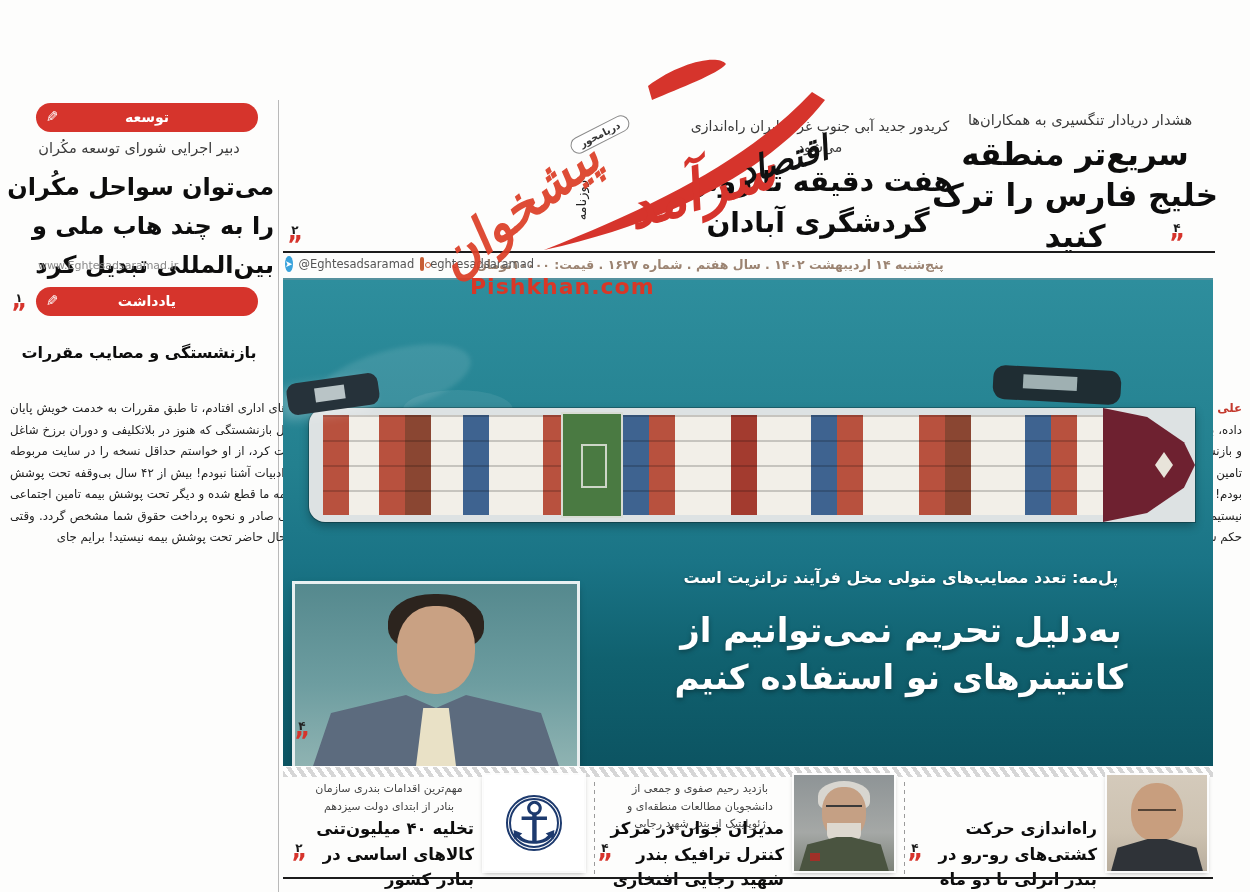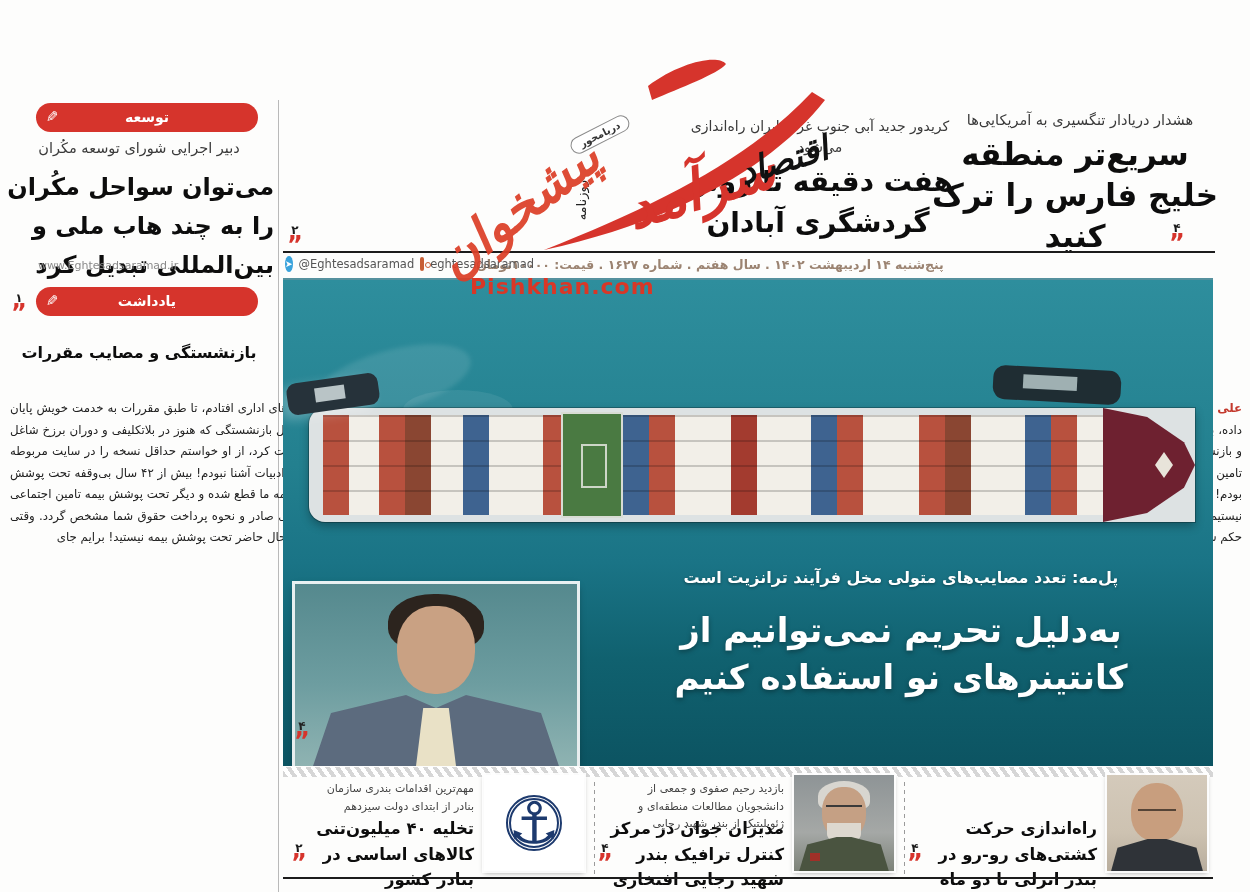--- a/index.html
+++ b/index.html
@@ -133,21 +133,21 @@
            background:repeating-linear-gradient(55deg,#d6d6d6 0 4px,#fff 4px 8px); }
   .bottom-rule { position:absolute; left:283px; width:930px; top:877px; height:2px; background:#1c1c1c; }
   .vdash1 { position:absolute; left:594px; top:782px; height:92px; width:1px;
             background:repeating-linear-gradient(180deg,#9a9a9a 0 4px,transparent 4px 8px); }
   .vdash2 { position:absolute; left:904px; top:782px; height:92px; width:1px;
             background:repeating-linear-gradient(180deg,#9a9a9a 0 4px,transparent 4px 8px); }
   .bbox { position:absolute; top:780px; height:96px; }
   .bbox .media { position:absolute; right:6px; top:-5px; width:100px; height:96px;
                  box-shadow:0 0 0 2px rgba(255,255,255,.9),0 2px 5px rgba(0,0,0,.35); overflow:hidden; }
   .bbox .kick { position:absolute; right:116px; left:16px; top:0; font-size:11px; line-height:1.6;
-                text-align:right; color:#444; }
+                text-align:center; color:#444; }
   .bbox .head { position:absolute; right:116px; left:4px; top:36px; font-size:16.5px; font-weight:bold;
                 line-height:1.55; text-align:right; color:#0d0d0d; }
   .box-left  { left:288px; width:302px; }
   .box-mid   { left:600px; width:300px; }
   .box-right { left:910px; width:303px; }
   .bmark-l { left:286px; top:842px; }
   .bmark-m { left:592px; top:842px; }
   .bmark-r { left:902px; top:842px; }
 
   .pmo-logo { background:#fff; display:flex; align-items:center; justify-content:center; }
@@ -195,21 +195,21 @@
   <div class="pill note-pill">
     <span>یادداشت</span>
     <span class="pencil">✎</span>
   </div>
   <div class="headline note-title">بازنشستگی و مصایب مقررات</div>
   <div class="note-body">
     <span class="note-byline">علی متقیان</span>
     <span>- یکی از بازنشستگان تامین اجتماعی نقل می‌کرد که؛ با بیش از ۴۰ سال خدمت، تحت پوشش بیمه تامین اجتماعی، تصمیم به بازنشستگی گرفته و در ماه پایانی سال ۱۴۰۱ بدنبال کارهای اداری افتادم، تا طبق مقررات به خدمت خویش پایان داده، به افتخار بازنشستگی نائل شوم!، گذشته از مقررات دست و پاگیر و محدودکننده بیمه تأمین اجتماعی که خود قابل طرح و نقد است، به مشکلی برخورد کردم که برایم قابل توجه بود. در ماه اول بازنشستگی که هنوز در بلاتکلیفی و دوران برزخ شاغل و بازنشستگی بسر می‌بردم، برای درمان بیماری به پزشک مراجعه کردم، از آنجا که اغلب پزشکان محترم بدلایلی برای بیمه تامین اجتماعی اعتباری قائل نیستند، حق ویزیت را به صورت کامل دریافت کرد، از او خواستم حداقل نسخه را در سایت مربوطه تامین اجتماعی وارد کند، به داروخانه برای خرید دارو مراجعه کردم، مسئول فنی داروخانه اظهار داشت؛ بیمه شما اعتبار ندارد، برایم غیرمنتظره بود، اعتبار ندارد یعنی چه؟ بیش از ۴۰ سال بود با این ادبیات آشنا نبودم! بیش از ۴۲ سال بی‌وقفه تحت پوشش بودم! حالا چطور از تحت پوشش درآمده و بیمه‌ام بی‌اعتبار شده است؟ به محل کار قبلی مراجعه کردم و از مسئول محترمی که کار بیمه همکاران را پیگیری می‌کرد، با تعجب فراوان! پرسیدم، چرا بیمه ما قطع شده و دیگر تحت پوشش بیمه تامین اجتماعی نیستیم؟!، پاسخ شنیدم، شما دیگر پرسنل تشکیلات ما نیستید و به کار شما خاتمه داده شده است، بایستی دو تا سه ماه صبر کنید تا حکم بازنشستگی شما از سوی اداره بازنشستگی تامین اجتماعی صادر و نحوه پرداخت حقوق شما مشخص گردد. وقتی حکم شما برای دوره بازنشستگی صادر شد، بیمه شما مجددا با حکم بازنشستگی برقرار خواهد شد. سوال کردم، اگر در این مدت برایم بیماری پیش آمد که آمده! چه باید بکنم؟، پاسخ شنیدم شما در حال حاضر تحت پوشش بیمه نیستید! برایم جای</span>
   </div>
 
-  <div class="kicker hl-right-kicker">هشدار دریادار تنگسیری به آمریکایی‌ها</div>
+  <div class="kicker hl-right-kicker">هشدار دریادار تنگسیری به همکاران‌ها</div>
   <div class="headline hl-right">سریع‌تر منطقه خلیج فارس را ترک کنید</div>
   <div class="pmark hl-right-mark">
     <span class="num">۴</span>
     <span class="q">”</span>
   </div>
 
   <div class="kicker hl-center-kicker">کریدور جدید آبی جنوب غرب ایران راه‌اندازی می‌شود</div>
   <div class="headline hl-center">هفت دقیقه تا رونق گردشگری آبادان</div>
   <div class="pmark hl-center-mark">
     <span class="num">۲</span>

